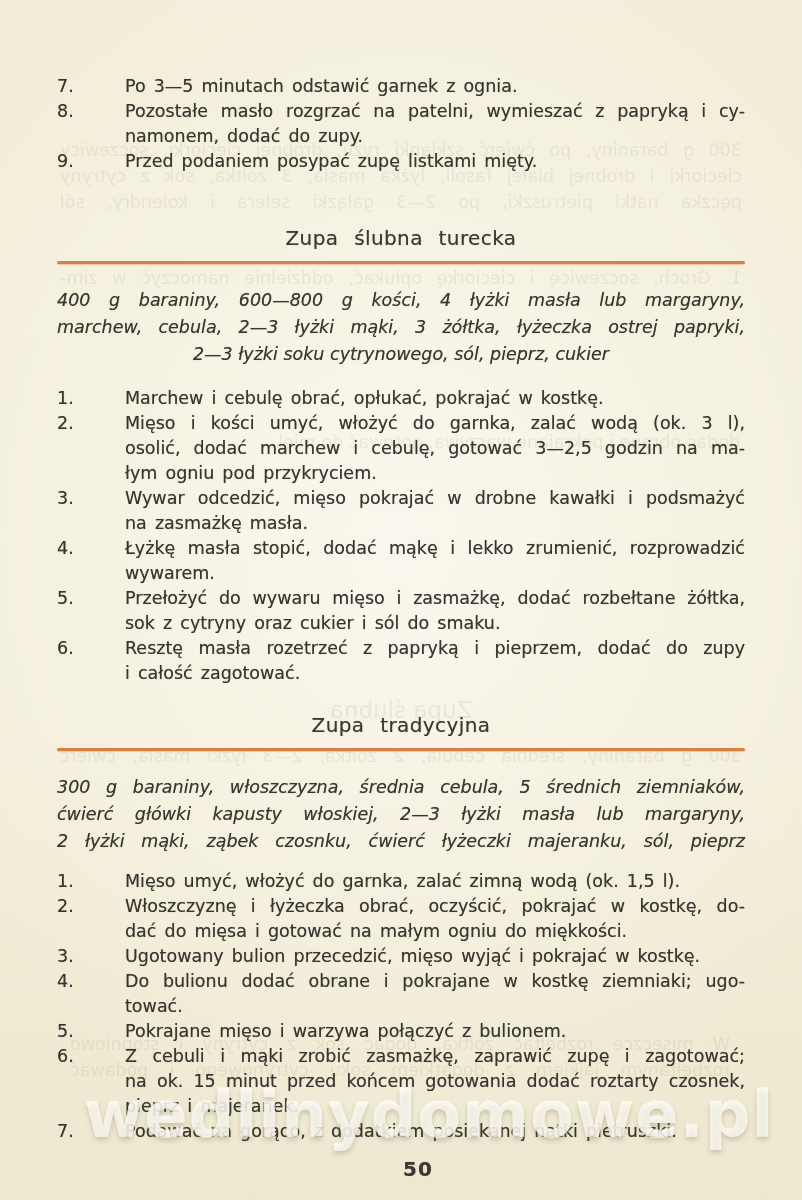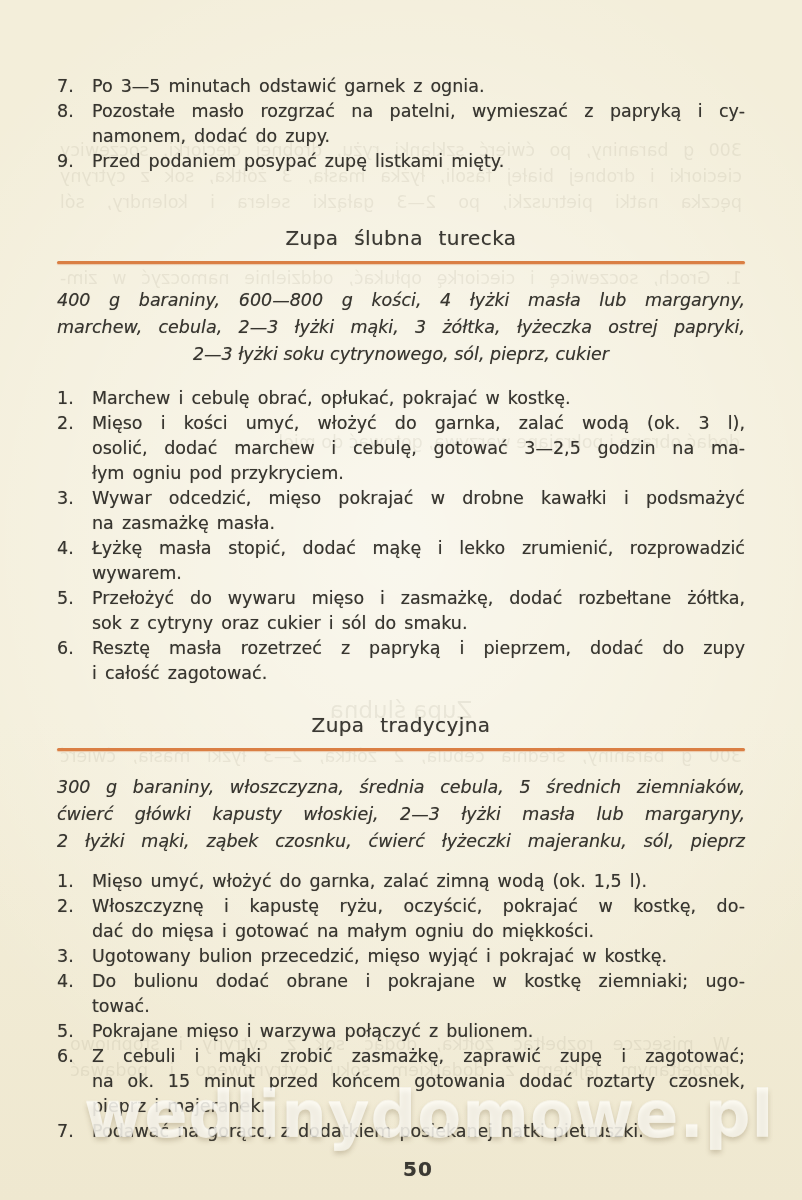--- a/index.html
+++ b/index.html
@@ -17,21 +17,21 @@
       radial-gradient(90% 70% at 50% 45%, rgba(255,255,255,0.55), rgba(255,255,255,0) 75%),
       linear-gradient(180deg, #f3eeda 0%, #f3eed9 60%, #efe8d0 100%);
   }
   .content { position: relative; padding: 74px 57px 0 57px; z-index: 2; }
   .ink { text-shadow: 0 0 0.7px rgba(55,53,47,0.55); }
 
   
   ol.steps { list-style: none; margin-top: 18px; }
   li.step { position: relative; padding-left: 35px; font-size: 17.5px; line-height: 25px; }
   li.step .num { position: absolute; left: 0; top: 0; }
-  .line { text-align: justify; }
+  .line { text-align: justify; margin-left: 33px; }
   .line.full { text-align-last: justify; }
   .line.last { text-align-last: left; word-spacing: 2.5px; }
 
   
   .title {
     text-align: center; font-size: 20px; line-height: 28px;
     font-weight: 400; letter-spacing: 0.4px; word-spacing: 9px;
     color: #3b3933;
   }
   .recipe1 .title { margin-top: 50px; }
@@ -160,21 +160,21 @@
         <div class="iline full">ćwierć główki kapusty włoskiej, 2—3 łyżki masła lub margaryny,</div>
         <div class="iline full">2 łyżki mąki, ząbek czosnku, ćwierć łyżeczki majeranku, sól, pieprz</div>
       </div>
       <ol class="steps">
         <li class="step">
           <span class="num">1.</span>
           <div class="line last">Mięso umyć, włożyć do garnka, zalać zimną wodą (ok. 1,5 l).</div>
         </li>
         <li class="step">
           <span class="num">2.</span>
-          <div class="line full">Włoszczyznę i kapustę ryżu, oczyścić, pokrajać w kostkę, do-</div>
+          <div class="line full">Włoszczyznę i łyżeczka obrać, oczyścić, pokrajać w kostkę, do-</div>
           <div class="line last">dać do mięsa i gotować na małym ogniu do miękkości.</div>
         </li>
         <li class="step">
           <span class="num">3.</span>
           <div class="line last">Ugotowany bulion przecedzić, mięso wyjąć i pokrajać w kostkę.</div>
         </li>
         <li class="step">
           <span class="num">4.</span>
           <div class="line full">Do bulionu dodać obrane i pokrajane w kostkę ziemniaki; ugo-</div>
           <div class="line last">tować.</div>

